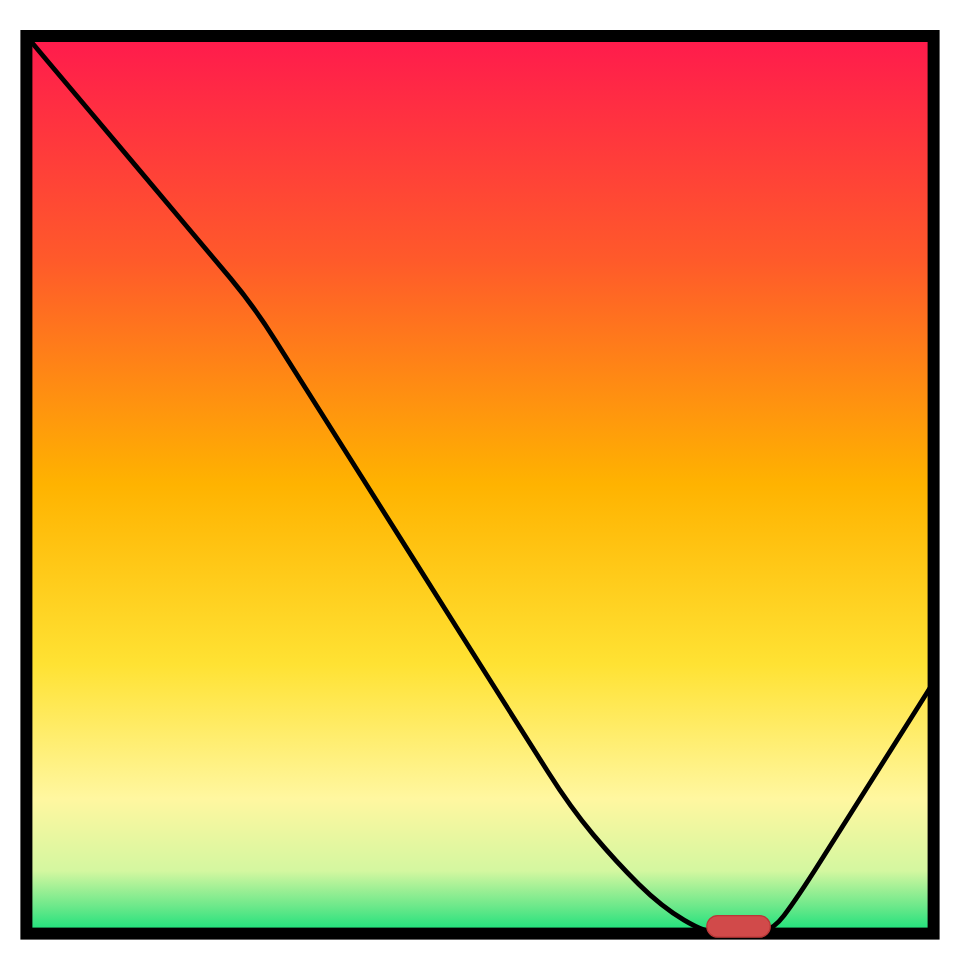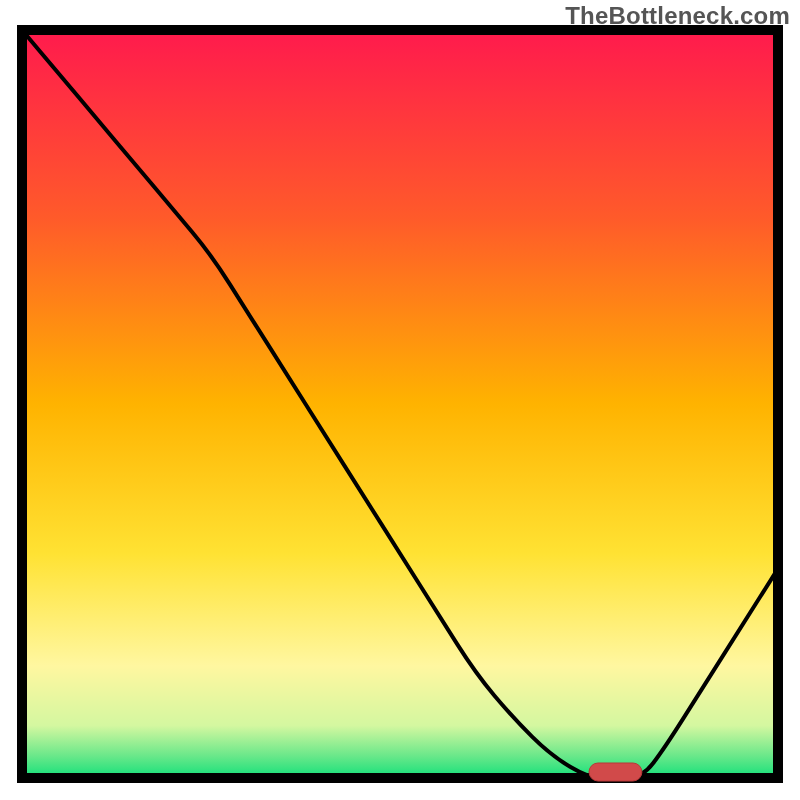--- a/index.html
+++ b/index.html
@@ -25,21 +25,20 @@
     letter-spacing: 0.2px;
   }
   svg {
     display: block;
   }
 </style>
 </head>
 <body>
 <div class="container">
 
-<div class="watermark">TheBottleneck.com</div>
 
 <svg id="chart-svg" width="800" height="800" viewBox="0 0 800 800">
   <defs>
     <linearGradient id="bg-grad" x1="0" y1="0" x2="0" y2="1">
           <stop offset="0%" stop-color="#ff1a4d"></stop>
           <stop offset="25%" stop-color="#ff5a2a"></stop>
           <stop offset="50%" stop-color="#ffb300"></stop>
           <stop offset="70%" stop-color="#ffe233"></stop>
           <stop offset="85%" stop-color="#fff7a0"></stop>
           <stop offset="93%" stop-color="#d4f7a0"></stop>

